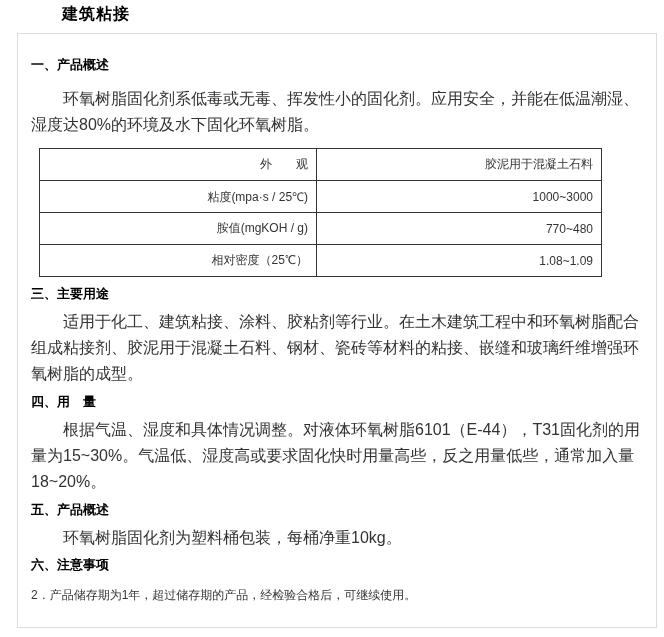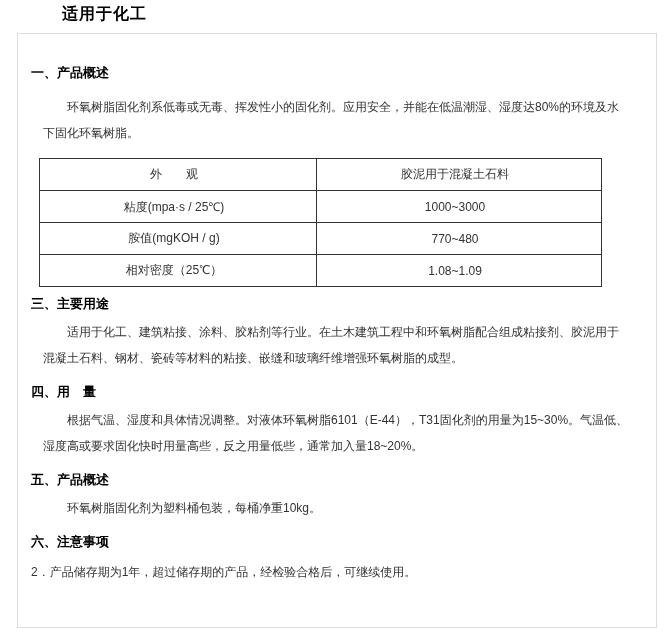--- a/index.html
+++ b/index.html
@@ -37,61 +37,61 @@
     overflow: hidden;
   }
   .section-heading {
     font-size: 13px;
     font-weight: bold;
     color: #000000;
     line-height: 18px;
     margin: 0;
   }
   .body-text {
-    font-size: 12px;
+    font-size: 16px;
     color: #333333;
     line-height: 26px;
-    margin: 12px;
+    margin: 0;
     text-indent: 2em;
   }
   .note-text {
     font-size: 12px;
     color: #333333;
     line-height: 26px;
     margin: 0;
   }
-  .mt16 { margin-top: 16px; }
+  .mt16 { margin-top: 8px; }
   .mt12 { margin-top: 12px; }
   .mt8  { margin-top: 8px; }
   .mt6  { margin-top: 6px; }
   .mt4  { margin-top: 5px; }
   .spec-table {
     border-collapse: collapse;
     margin: 10px 0 0 8px;
     table-layout: fixed;
     width: 562px;
   }
   .spec-table td {
     border: 1px solid #333333;
     font-size: 12px;
     color: #333333;
-    text-align: center;
+    text-align: right;
     vertical-align: middle;
     padding: 0 8px 0 0;
     height: 31px;
     overflow: hidden;
     white-space: nowrap;
   }
   .spec-table col.c1 { width: 277px; }
   .spec-table col.c2 { width: 285px; }
 </style>
 </head>
 <body>
 
-<div class="page-title">适用于化工</div>
+<div class="page-title">建筑粘接</div>
 
 <div class="content-box">
 
   <h2 class="section-heading mt16">一、产品概述</h2>
   <p class="body-text mt12">环氧树脂固化剂系低毒或无毒、挥发性小的固化剂。应用安全，并能在低温潮湿、湿度达80%的环境及水下固化环氧树脂。</p>
 
 
   <table class="spec-table">
     <colgroup>
         <col class="c1">

